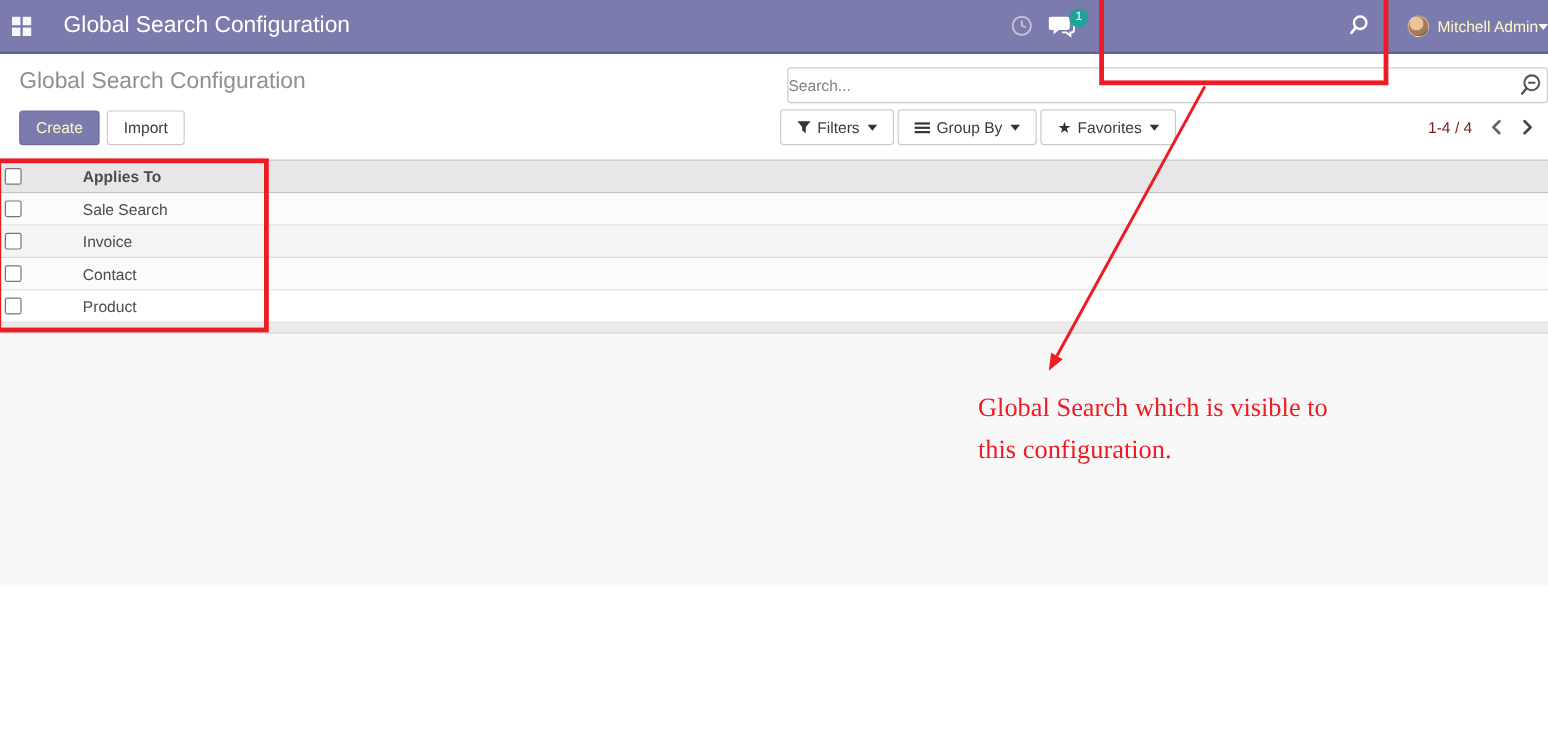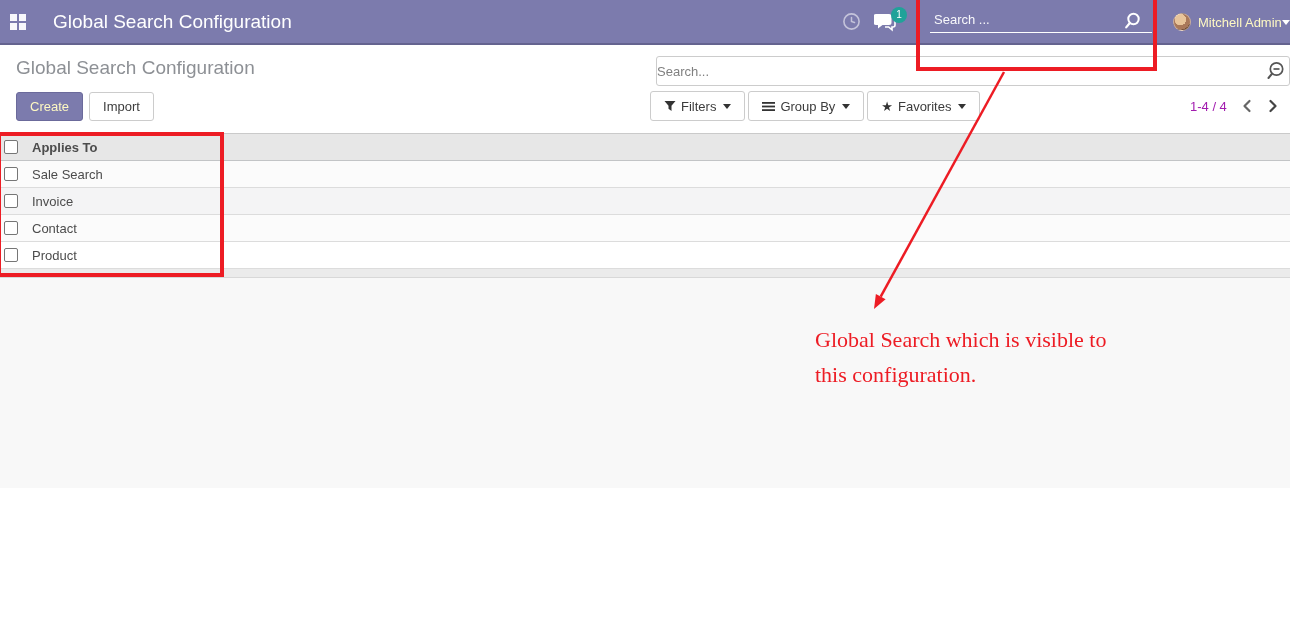--- a/index.html
+++ b/index.html
@@ -44,26 +44,26 @@
   .searchview-more{position:absolute;left:1266px;top:16px;cursor:pointer;}
   .btn{height:29px;font-size:13px;border-radius:3px;cursor:pointer;display:inline-flex;
     align-items:center;gap:5px;padding:0 13px;border:1px solid #ccc;background:#fff;color:#3c3c3c;}
   .btn-primary{background:var(--color-accent);border-color:#6b6a9b;color:#fef9c3;}
   .left-buttons{position:absolute;left:16px;top:47px;display:flex;gap:6px;}
   .cp-dropdowns{position:absolute;left:650px;top:46px;display:flex;gap:3px;}
   .cp-dropdowns .btn{height:30px;}
   .btn .caret{color:#333;margin-left:2px;}
   .icon-star{font-size:13px;line-height:1;color:#333;}
   .pager{position:absolute;left:1190px;top:46px;height:30px;display:flex;align-items:center;gap:14px;}
-  .pager-range{font-size:13px;color:#a21caf;white-space:nowrap;}
+  .pager-range{font-size:13px;color:#7f1d1d;white-space:nowrap;}
   .pager-btn{cursor:pointer;display:inline-flex;}
 
   
   .list-table{position:absolute;left:0;top:133px;width:1290px;}
-  .trow{display:flex;align-items:center;height:27px;border-bottom:1px solid #dcdcdc;background:#fff;}
+  .trow{display:flex;align-items:center;height:27px;border-bottom:1px solid #dcdcdc;background:#fff;gap:37px;}
   .trow-header{height:28px;background:#e7e7e7;border-top:1px solid #cacaca;border-bottom:1px solid #c2c4c6;}
   .row-light{background:#fbfbfb;}
   .row-gray{background:#f4f4f5;}
   .row-white{background:#ffffff;}
   .cb{width:14px;height:14px;border:1px solid #767676;border-radius:2px;background:#fff;
     margin-left:4px;flex:0 0 auto;cursor:pointer;}
   .cell-label{margin-left:14px;font-size:13px;color:#4c4c4c;}
   .trow-header .cell-label{font-weight:bold;}
   .table-footer{height:9px;background:#ebebeb;border-bottom:1px solid #d8d8d8;}
 
@@ -93,21 +93,20 @@
       <circle cx="9.5" cy="9.5" r="7.6" fill="none" stroke="rgba(255,255,255,0.55)" stroke-width="1.6"></circle>
       <path d="M9.5 5.5 V9.5 L12.5 10.5" fill="none" stroke="rgba(255,255,255,0.55)" stroke-width="1.5" stroke-linecap="round"></path>
     </svg>
 
     <svg class="nav-icon" style="left:874px;top:13px" width="24" height="19" viewBox="0 0 24 19">
       <path d="M2 1 h13 a2.5 2.5 0 0 1 2.5 2.5 v6 a2.5 2.5 0 0 1 -2.5 2.5 h-6.5 l-4.5 3.5 v-3.5 h-2 a2.5 2.5 0 0 1 -2.5 -2.5 v-6 A2.5 2.5 0 0 1 2 1 z" fill="#fff"></path>
       <path d="M18.5 5 a2.5 2.5 0 0 1 2.5 2.5 v4.5 a2 2 0 0 1 -2 2 h-1 v2.8 l-3.4 -2.8 h-3.6" fill="none" stroke="#fff" stroke-width="1.6"></path>
     </svg>
     <div class="nav-badge">1</div>
 
-    <input class="nav-search-input" type="text" value="" placeholder="Search ..." style="">
     <svg class="nav-icon" style="left:1124px;top:12px" width="17" height="18" viewBox="0 0 17 18">
       <circle cx="9.5" cy="7" r="5.2" fill="none" stroke="#fff" stroke-width="2"></circle>
       <line x1="5.6" y1="11.2" x2="2.2" y2="15.4" stroke="#fff" stroke-width="2.2" stroke-linecap="round"></line>
     </svg>
 
     <div class="avatar"></div>
     <div class="user-name">Mitchell Admin</div>
     <span class="caret user-caret"></span>
   </header>
 

